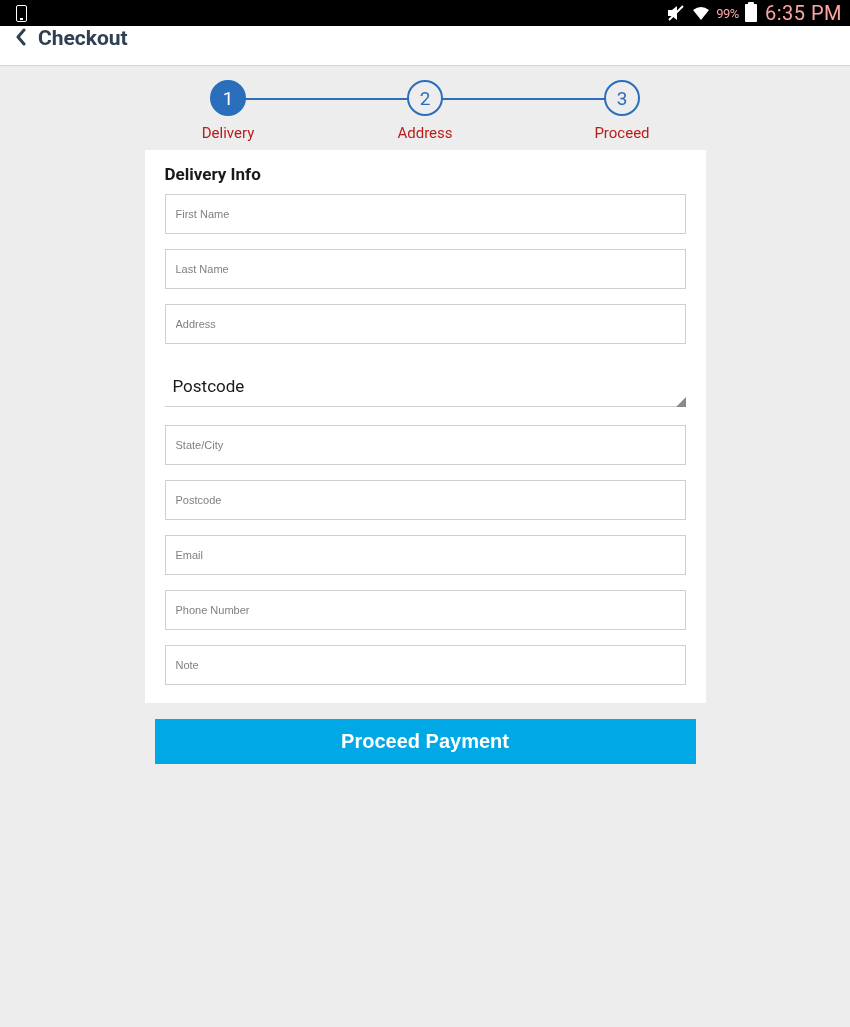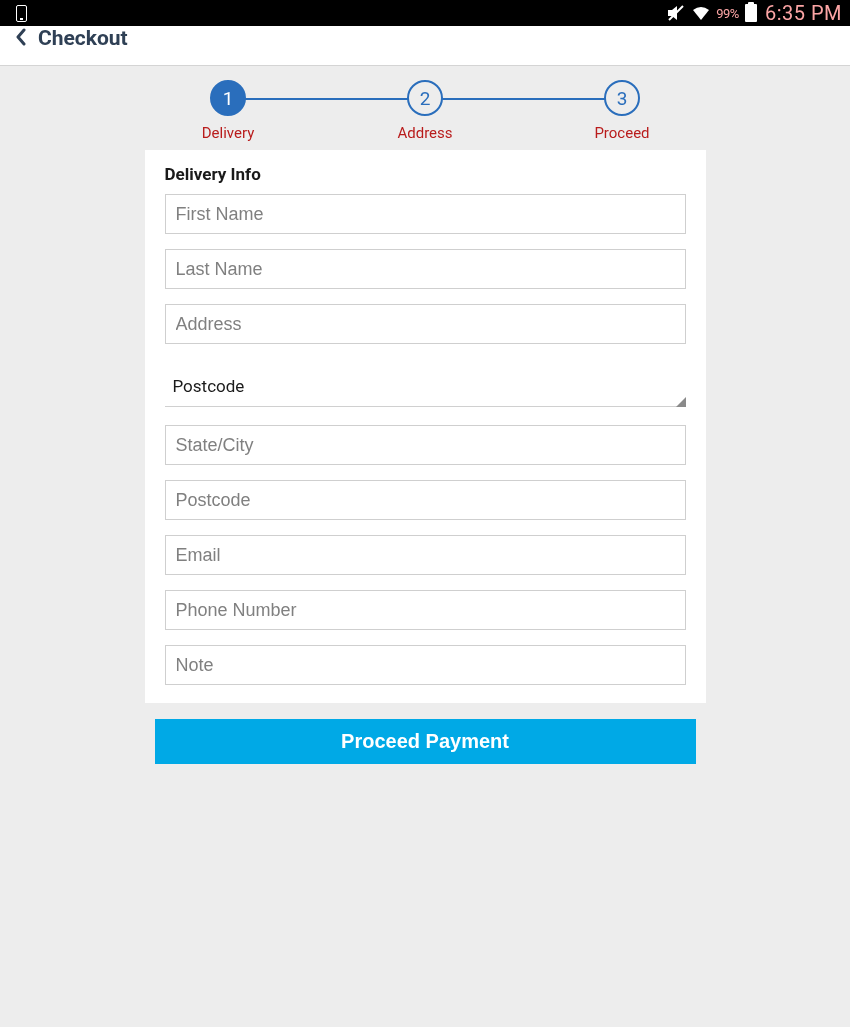--- a/index.html
+++ b/index.html
@@ -80,21 +80,21 @@
       background: #fff;
       width: 561px;
       margin: 8px auto 6px;
       padding: 14px 20px 18px;
     }
     .section-title { font-size: 17px; font-weight: 700; color: #1a1a1a; margin-bottom: 10px; }
     .field {
       width: 100%;
       height: 40px;
       border: 1px solid #cfcfcf;
-      font-size: 18px;
+      font-size: 11px;
       padding: 0 10px;
       color: #333;
       background: #fff;
       margin-bottom: 15px;
     }
     .field::placeholder { color: #808080; }
 
     .select-wrap {
       position: relative;
       width: 100%;

